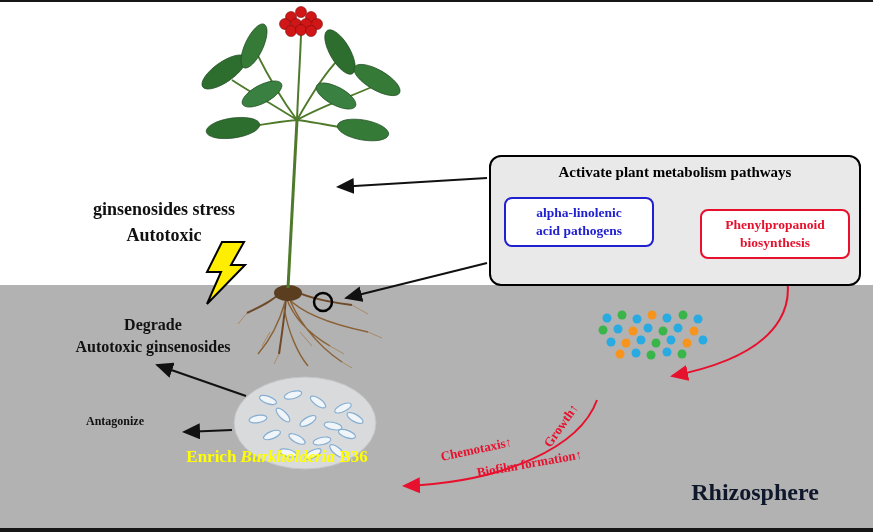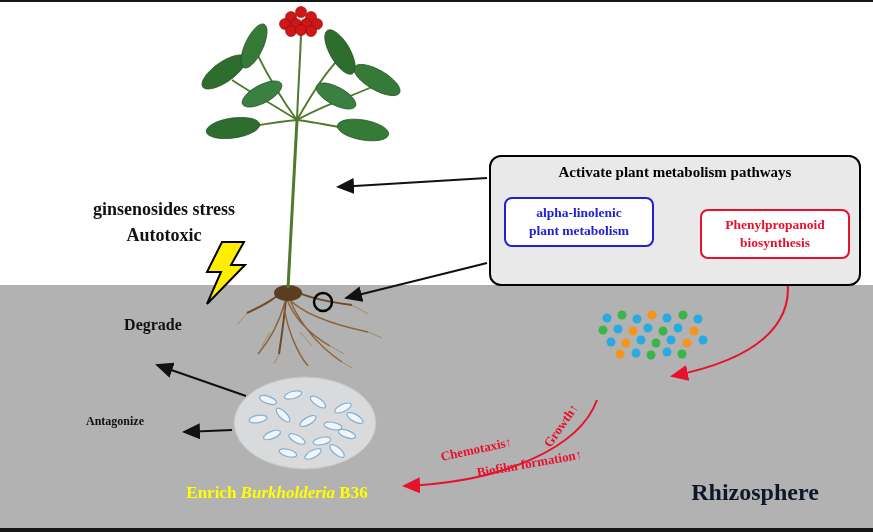--- a/index.html
+++ b/index.html
@@ -22,21 +22,21 @@
   .pbox{position:absolute;top:40px;width:150px;height:50px;background:#fff;border-radius:8px;
         box-sizing:border-box;display:flex;flex-direction:column;align-items:center;justify-content:center;
         font-weight:bold;font-size:13.5px;line-height:1.3;text-align:center;}
   .pbox-blue{left:13px;border:2px solid #2020d0;color:#2020d0;}
   .pbox-red{left:209px;border:2px solid #e8112d;color:#e8112d;margin-top:12px;}
   .root-secretion{left:589px;top:286px;width:146px;font-size:14px;}
   .cinnamic{left:540px;top:372px;width:150px;font-size:16px;color:#e8112d;}
   .cinnamic .up{font-size:17px;}
   .degrade{left:40px;top:312px;width:226px;font-size:16px;line-height:22px;}
   .antagonize{left:40px;top:408px;width:150px;font-size:12px;line-height:22px;}
-  .enrich{left:152px;top:480px;width:250px;font-size:17px;color:#ffff00;}
+  .enrich{left:152px;top:444px;width:250px;font-size:17px;color:#ffff00;}
   .enrich .it{font-style:italic;}
   .redlab{position:absolute;font-weight:bold;font-size:13px;color:#e8112d;white-space:nowrap;transform-origin:left center;}
   .chemotaxis{left:441px;top:447px;transform:rotate(-12deg);}
   .growth{left:547px;top:436px;transform:rotate(-55deg);}
   .biofilm{left:477px;top:463px;transform:rotate(-10deg);}
   .rhizosphere{left:660px;top:475px;width:190px;font-size:24px;color:#0f172a;}
 </style>
 </head>
 <body>
 
@@ -167,32 +167,33 @@
 
   <div class="label stress center">
     <div>ginsenosides stress</div>
     <div>Autotoxic</div>
   </div>
 
   <div class="pathway-box">
     <div class="pathway-title">Activate plant metabolism pathways</div>
     <div class="pbox pbox-blue">
       <div>alpha-linolenic</div>
-      <div>plant metabolism</div>
+      <div>acid pathogens</div>
     </div>
     <div class="pbox pbox-red">
       <div>Phenylpropanoid</div>
       <div>biosynthesis</div>
     </div>
   </div>
 
 
 
   <div class="label degrade center">
     <div>Degrade</div>
+    <div>Autotoxic ginsenosides</div>
   </div>
 
   <div class="label antagonize center">
     <div>Antagonize</div>
   </div>
 
   <div class="label enrich center">
     <span>Enrich </span><span class="it">Burkholderia</span><span> B36</span>
   </div>
 

